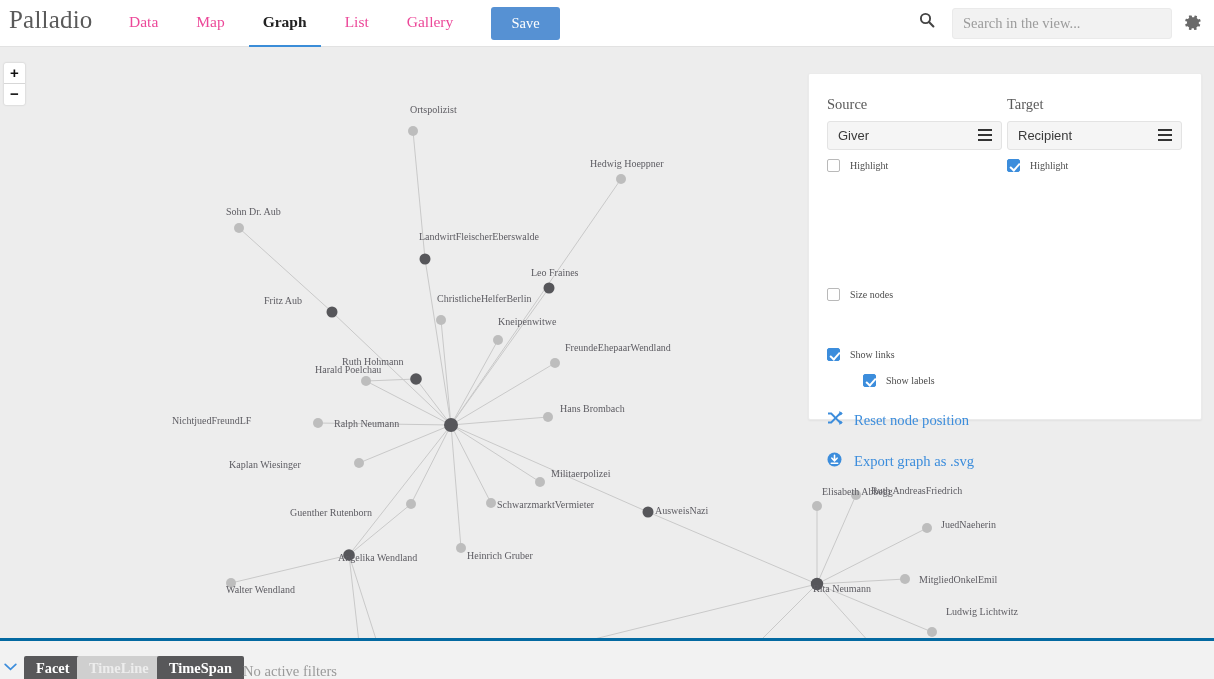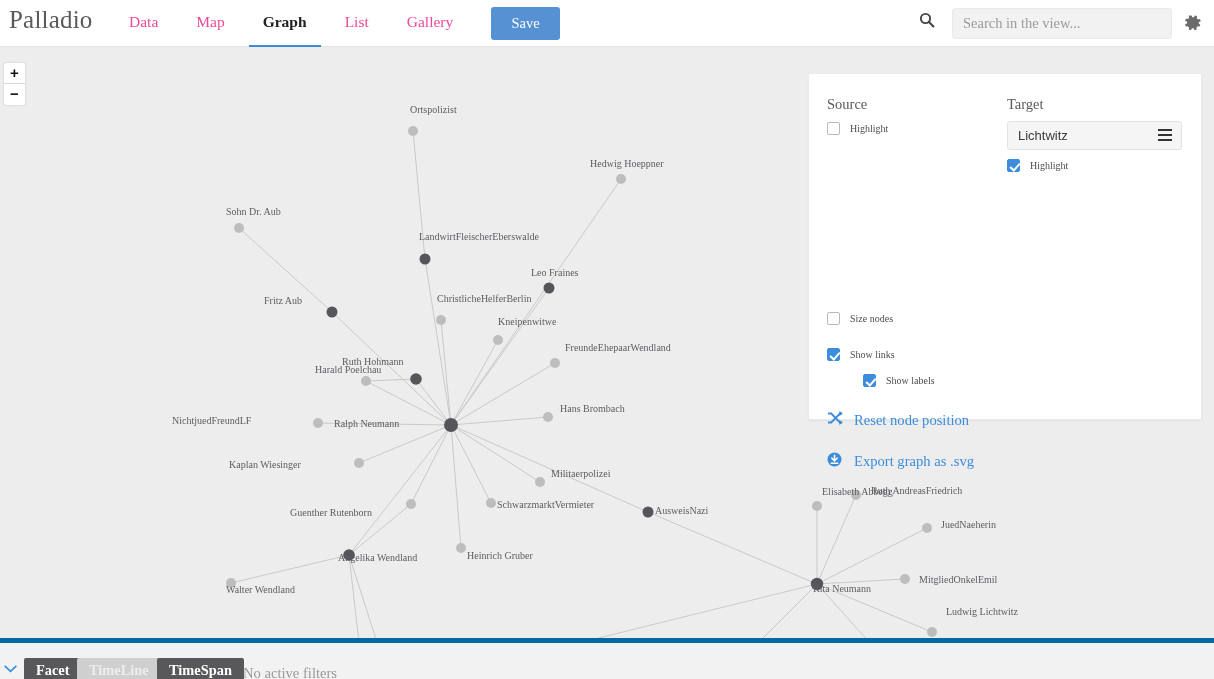--- a/index.html
+++ b/index.html
@@ -169,21 +169,21 @@
     position: absolute; left: 3.5px; top: .5px;
     width: 4px; height: 8px;
     border: solid #fff;
     border-width: 0 2px 2px 0;
     transform: rotate(42deg);
   }
   .chk-lbl {
     font-family: "Liberation Serif", serif;
     font-size: 10px; color: #4d4d4d;
   }
-  #size-row { position: absolute; left: 18px; top: 229px; text-align: center; }
+  #size-row { position: absolute; left: 18px; top: 205px; text-align: center; }
   #links-row { position: absolute; left: 18px; top: 265px; }
   #labels-row { position: absolute; left: 18px; top: 291px; padding-left: 36px; }
 
   .act-row {
     position: absolute; left: 18px;
     display: flex; align-items: center;
     cursor: pointer;
   }
   #reset-row  { top: 337px; }
   #export-row { top: 378px; }
@@ -191,21 +191,21 @@
   .act-lbl {
     font-family: "Liberation Serif", serif;
     font-size: 14.6px; color: #3c8ddc;
   }
 
   
   #bottom {
     position: absolute; left: 0; top: 638px;
     width: 1214px; height: 41px;
     background: #f2f2f2;
-    border-top: 5px solid #0369a1;
+    border-top: 3px solid #0369a1;
     z-index: 6;
   }
   #caret {
     position: absolute; left: 4px; top: 16px;
     width: 13px; height: 8px;
     cursor: pointer;
   }
   .btab {
     position: absolute; top: 15px;
     height: 25px; line-height: 25px;
@@ -367,30 +367,38 @@
   <div id="zoom-ctl">
     <div class="zoom-btn" id="zoom-in">+</div>
     <div class="zoom-btn" id="zoom-out">−</div>
   </div>
 </div>
 
 <div id="panel">
 
   <div class="col-src">
     <div class="col-head">Source</div>
+    <div class="sel">
+      <span class="sel-val">Giver</span>
+      <span class="sel-ic">
+          <i></i>
+          <i></i>
+          <i></i>
+        </span>
+    </div>
     <div class="chk-row">
       <span class="cbox"></span>
       <span class="chk-lbl">Highlight</span>
     </div>
   </div>
 
   <div class="col-tgt">
     <div class="col-head">Target</div>
     <div class="sel">
-      <span class="sel-val">Lichtwitz</span>
+      <span class="sel-val">Recipient</span>
       <span class="sel-ic">
           <i></i>
           <i></i>
           <i></i>
         </span>
     </div>
     <div class="chk-row">
       <span class="cbox on"></span>
       <span class="chk-lbl">Highlight</span>
     </div>

